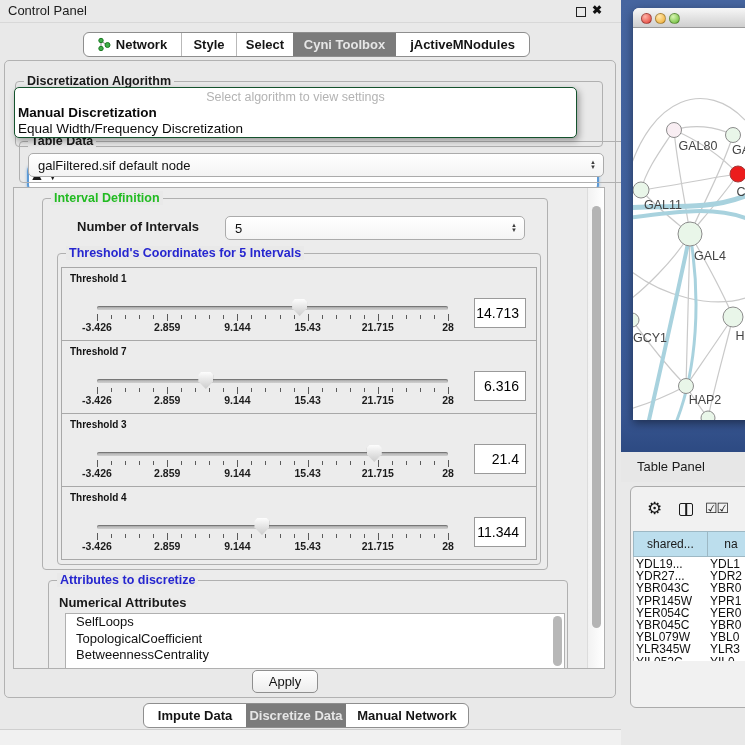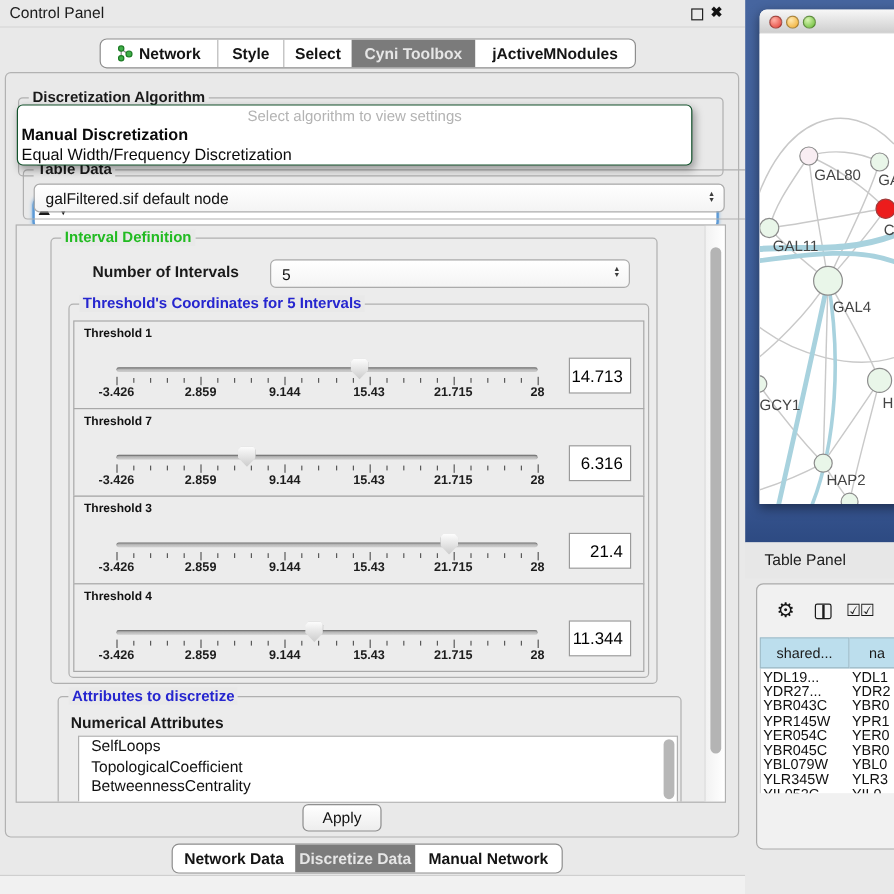--- a/index.html
+++ b/index.html
@@ -387,21 +387,21 @@
         <div id="v-scroll-thumb"></div>
       </div>
     </div>
 
   </div>
 
   <div id="apply-btn" class="abs">Apply</div>
 
   <div id="bottom-tabs" class="abs">
       <div class="ttab" style="width: 102px;">
-        <span>Network Data</span>
+        <span>Impute Data</span>
       </div>
       <div class="ttab selected" style="width: 100px;">
         <span>Discretize Data</span>
       </div>
       <div class="ttab after-selected" style="width: 122px;">
         <span>Manual Network</span>
       </div>
     </div>
   <div id="bottom-strip" class="abs"></div>
 

